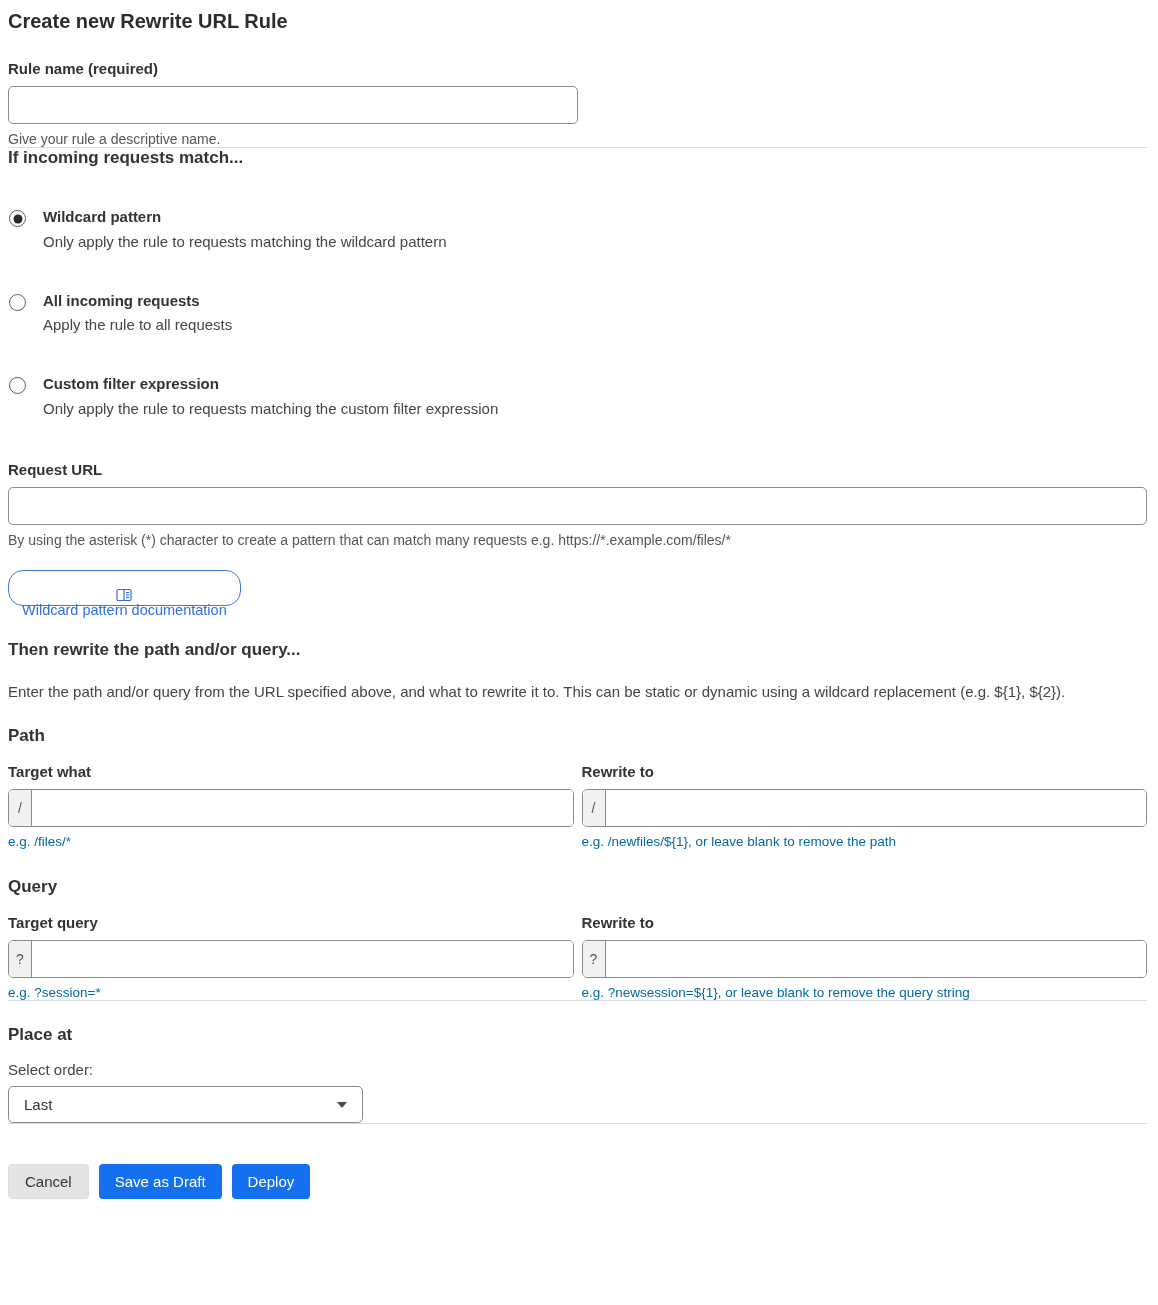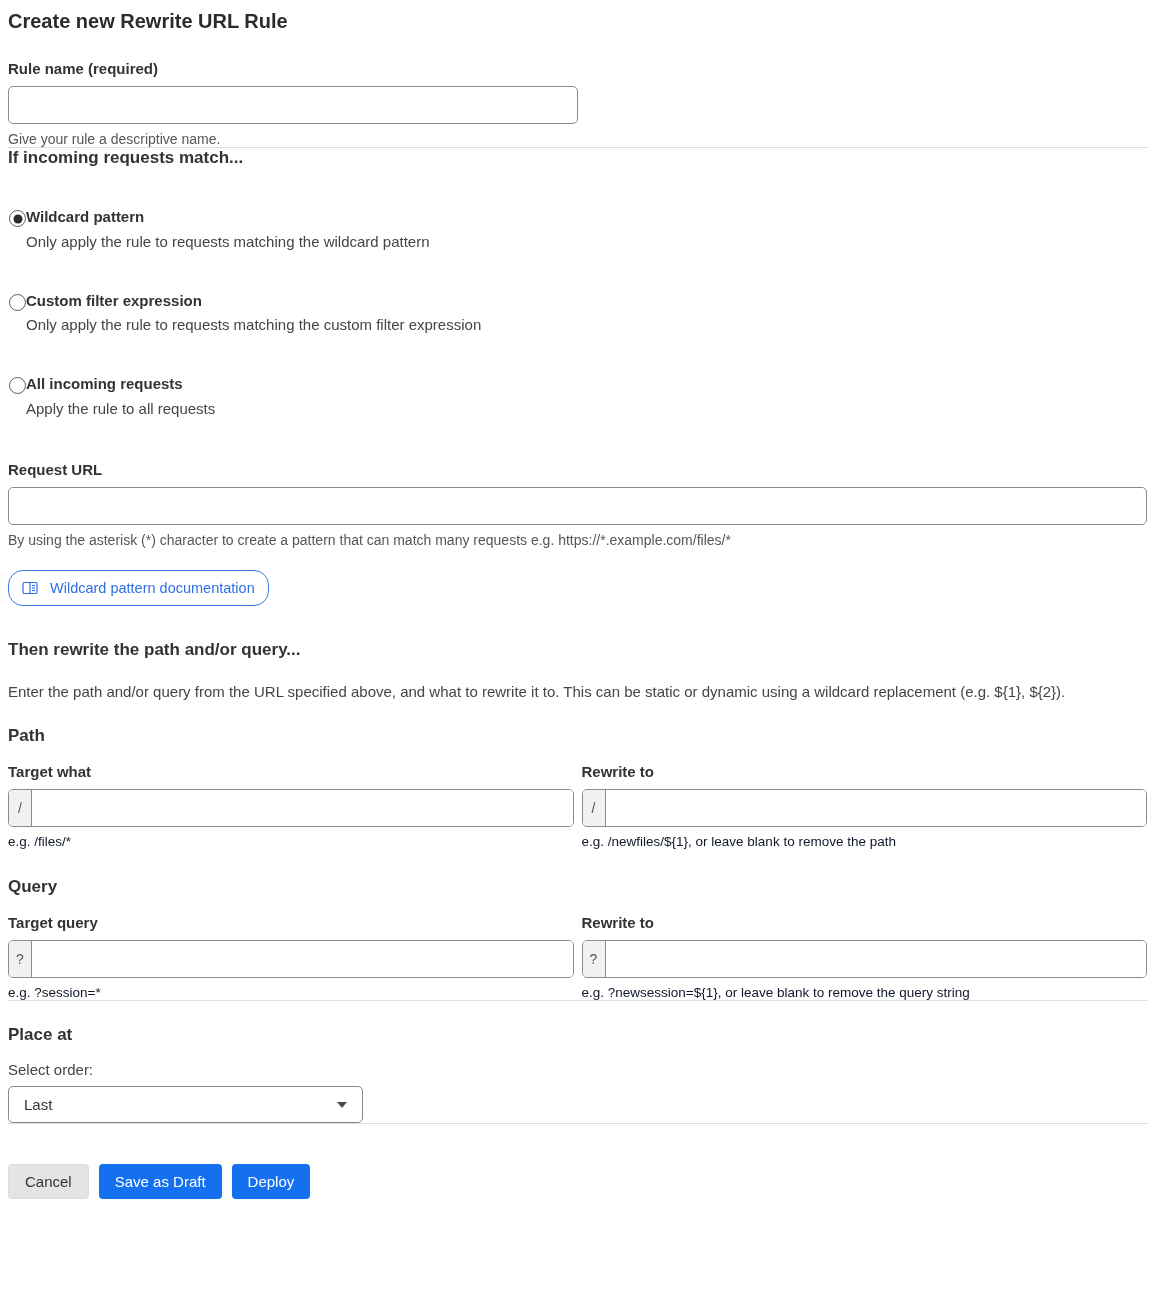--- a/index.html
+++ b/index.html
@@ -8,21 +8,21 @@
     font-family: "Liberation Sans", sans-serif;
     color:#333;
     width:1158px;
   }
   .container { padding:0 11px 14px 8px; }
 
   h1.page-title { font-size:20px; font-weight:700; color:#2c2c2c; margin:10px 0 0 0; }
 
   .field-label { display:block; font-size:15px; font-weight:600; color:#333; margin:0; }
   .helper { font-size:14px; color:#565656; margin-top:7px; }
-  .helper-sm { font-size:13.5px; color:#0f172a; margin-top:7px; }
+  .helper-sm { font-size:13.5px; color:#0369a1; margin-top:7px; }
 
   .text-input {
     display:block; width:100%; height:38px;
     border:1px solid #8c8c8c; border-radius:5px;
     font-size:15px; padding:0 10px; color:#333; background:#fff;
     font-family:inherit; outline:none;
   }
   .rule-name-input { width:570px; margin-top:9px; }
   .full-input { margin-top:9px; }
 
@@ -39,33 +39,34 @@
   .radio-item { display:flex; align-items:flex-start; margin-top:40px; cursor:pointer; }
   .radio-circle {
     flex:0 0 auto; width:17px; height:17px; border-radius:50%;
     border:1px solid #5a5a5a; margin:2px 0 0 1px; position:relative; background:#fff;
   }
   .radio-item.checked .radio-circle::after {
     content:""; position:absolute; left:50%; top:50%;
     width:9px; height:9px; border-radius:50%; background:#2b2b2b;
     transform:translate(-50%,-50%);
   }
-  .radio-texts { }
+  .radio-texts { margin-left:17px; }
   .radio-label { font-size:15px; font-weight:600; color:#333; line-height:1.25; }
   .radio-desc { font-size:15px; font-weight:400; color:#454545; margin-top:6px; line-height:1.25; }
 
   .request-url-block { margin-top:42px; }
 
   .doc-btn {
     margin-top:22px;
-    display:inline-flex; align-items:center; gap:12px;
+    display:inline-flex; align-items:center; gap:0;
     height:28px; padding:17px 13px;
     border:1px solid #3b79e0; border-radius:15px;
     background:#fff; color:#2f6fe4; font-size:14.5px; font-family:inherit;
     cursor:pointer;
+    flex-direction:column;
   }
   .doc-btn svg { display:block; }
 
   .rewrite-desc { font-size:15px; color:#454545; margin-top:22px; line-height:1.3; }
   .sub-heading { font-size:17px; font-weight:700; color:#333; margin-top:25px; }
 
   .two-col { display:flex; gap:8px; margin-top:17px; }
   .col { flex:1 1 0; min-width:0; }
 
   .input-group {
@@ -124,29 +125,29 @@
     <div class="radio-item checked">
       <span class="radio-circle"></span>
       <span class="radio-texts">
         <div class="radio-label">Wildcard pattern</div>
         <div class="radio-desc">Only apply the rule to requests matching the wildcard pattern</div>
       </span>
     </div>
     <div class="radio-item">
       <span class="radio-circle"></span>
       <span class="radio-texts">
-        <div class="radio-label">Custom filter expression</div>
-        <div class="radio-desc">Only apply the rule to requests matching the custom filter expression</div>
+        <div class="radio-label">All incoming requests</div>
+        <div class="radio-desc">Apply the rule to all requests</div>
       </span>
     </div>
     <div class="radio-item">
       <span class="radio-circle"></span>
       <span class="radio-texts">
-        <div class="radio-label">All incoming requests</div>
-        <div class="radio-desc">Apply the rule to all requests</div>
+        <div class="radio-label">Custom filter expression</div>
+        <div class="radio-desc">Only apply the rule to requests matching the custom filter expression</div>
       </span>
     </div>
   </div>
 
   
   <div class="request-url-block">
     <label class="field-label">Request URL</label>
     <input type="text" class="text-input full-input" value="" style="">
     <div class="helper">By using the asterisk (*) character to create a pattern that can match many requests e.g. https://*.example.com/files/*</div>
   </div>

